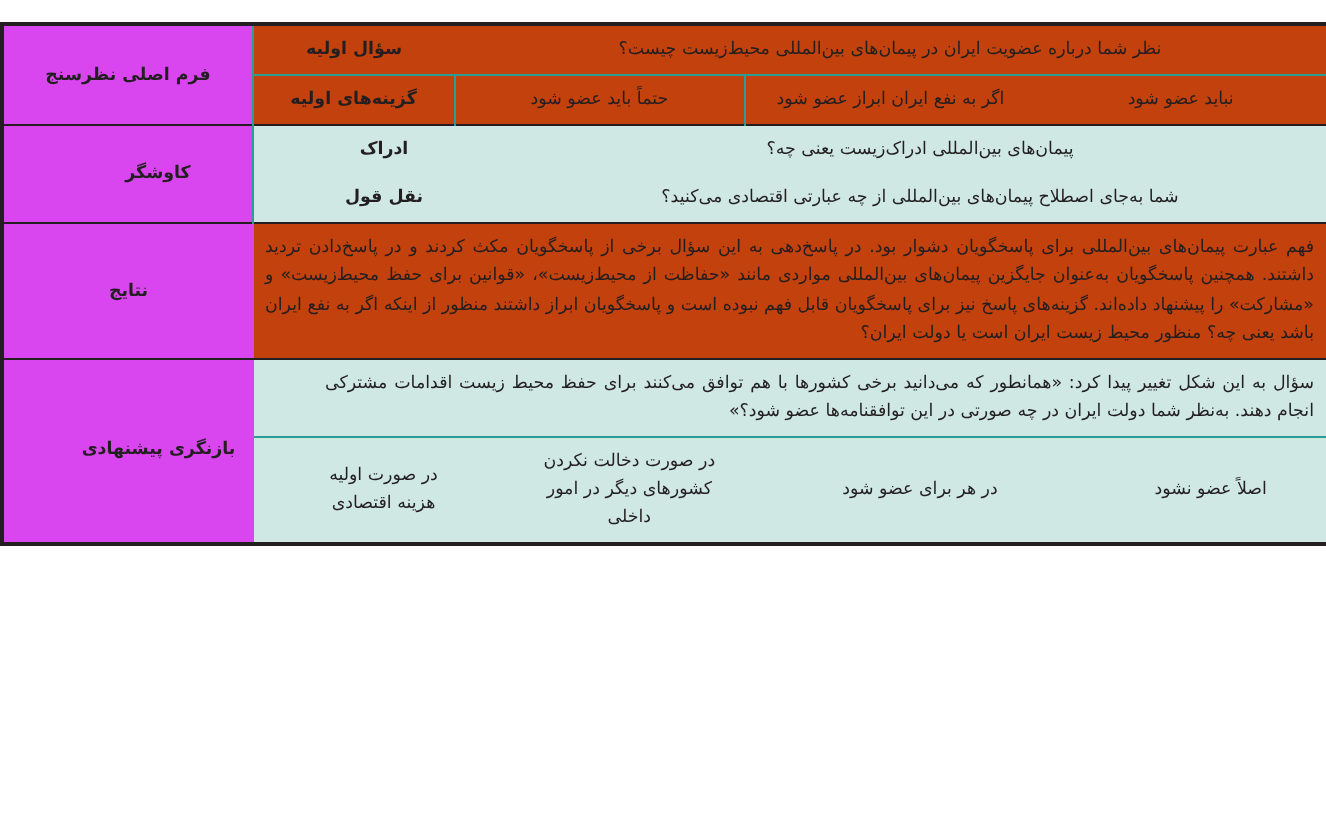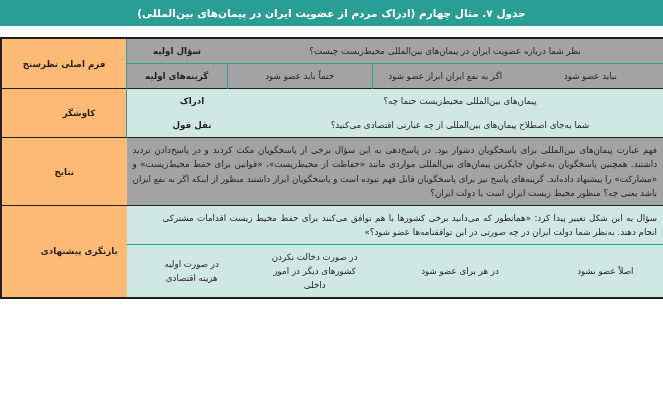--- a/index.html
+++ b/index.html
@@ -68,24 +68,24 @@
     text-align: center;
   }
   
   .sub-label {
     width: 88px;
     font-size: 9.2px;
     font-weight: bold;
     border-left: 1.4px solid #2a9d95;
     text-align: center;
   }
-  .row-light td { background: #a3a3a3; }
+  .row-light td { background: #c2410c; }
   .row-teal  td { background: #cfe8e4; padding-left: 36px; }
   .row-teal .sec-label,
-  .row-light .sec-label { background: #fdba74; }
+  .row-light .sec-label { background: #d946ef; }
 
   .divider-teal { border-left: 1.4px solid #2a9d95; }
 
   .opt-cell {
     font-size: 8.8px;
   }
   .body-text {
     text-align: justify;
     text-align-last: center;
     font-size: 8.6px;
@@ -98,23 +98,20 @@
     height: 0;
     border-bottom: 1.2px solid #2a9d95;
   }
   .sec-top { border-top: 1.6px solid #231f20; }
 </style>
 </head>
 <body>
 
 <div class="page">
 
-  <div class="title-bar">
-    <span class="title-text">جدول ۷. مثال چهارم (ادراک مردم از عضویت ایران در پیمان‌های بین‌المللی)</span>
-  </div>
   <div class="title-gap"></div>
 
   <table class="tbl">
     <tbody>
 
       <tr class="row-light">
         <td class="body-text" colspan="3">نظر شما درباره عضویت ایران در پیمان‌های بین‌المللی محیط‌زیست چیست؟</td>
         <td class="sub-label">سؤال اولیه</td>
         <td class="sec-label" rowspan="3">فرم اصلی نظرسنج</td>
       </tr>
@@ -122,21 +119,21 @@
         <td colspan="4"></td>
       </tr>
       <tr class="row-light">
         <td class="opt-cell">نباید عضو شود</td>
         <td class="opt-cell divider-teal">اگر به نفع ایران ابراز عضو شود</td>
         <td class="opt-cell divider-teal">حتماً باید عضو شود</td>
         <td class="sub-label">گزینه‌های اولیه</td>
       </tr>
 
       <tr class="row-teal sec-top">
-        <td class="body-text" colspan="3">پیمان‌های بین‌المللی محیط‌زیست حتما چه؟</td>
+        <td class="body-text" colspan="3">پیمان‌های بین‌المللی ادراک‌زیست یعنی چه؟</td>
         <td class="sub-label">ادراک</td>
         <td class="sec-label sec-top" rowspan="2">کاوشگر</td>
       </tr>
       <tr class="row-teal">
         <td class="body-text" colspan="3">شما به‌جای اصطلاح پیمان‌های بین‌المللی از چه عبارتی اقتصادی می‌کنید؟</td>
         <td class="sub-label">نقل قول</td>
       </tr>
 
       <tr class="row-light sec-top">
         <td class="body-text para" colspan="4">فهم عبارت پیمان‌های بین‌المللی برای پاسخگویان دشوار بود. در پاسخ‌دهی به این سؤال برخی از پاسخگویان مکث کردند و در پاسخ‌دادن تردید داشتند. همچنین پاسخگویان به‌عنوان جایگزین پیمان‌های بین‌المللی مواردی مانند «حفاظت از محیط‌زیست»، «قوانین برای حفظ محیط‌زیست» و «مشارکت» را پیشنهاد داده‌اند. گزینه‌های پاسخ نیز برای پاسخگویان قابل فهم نبوده است و پاسخگویان ابراز داشتند منظور از اینکه اگر به نفع ایران باشد یعنی چه؟ منظور محیط زیست ایران است یا دولت ایران؟</td>

